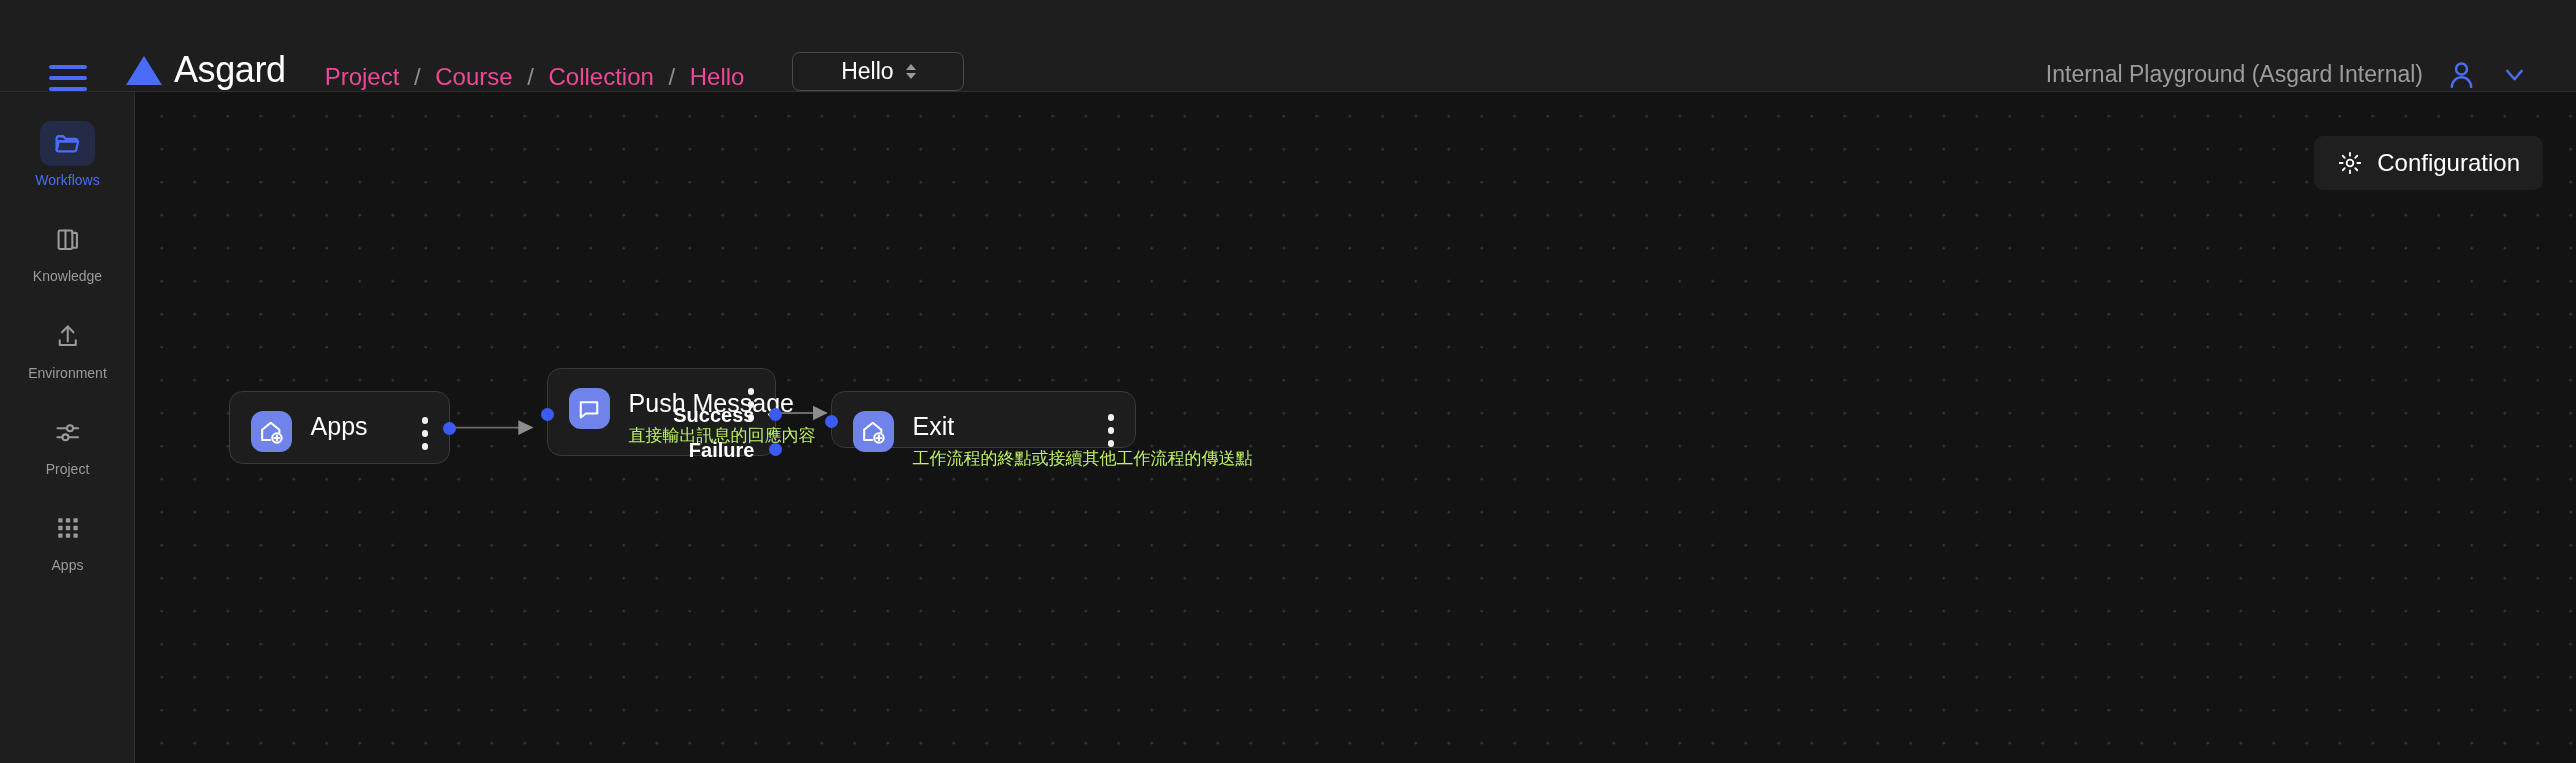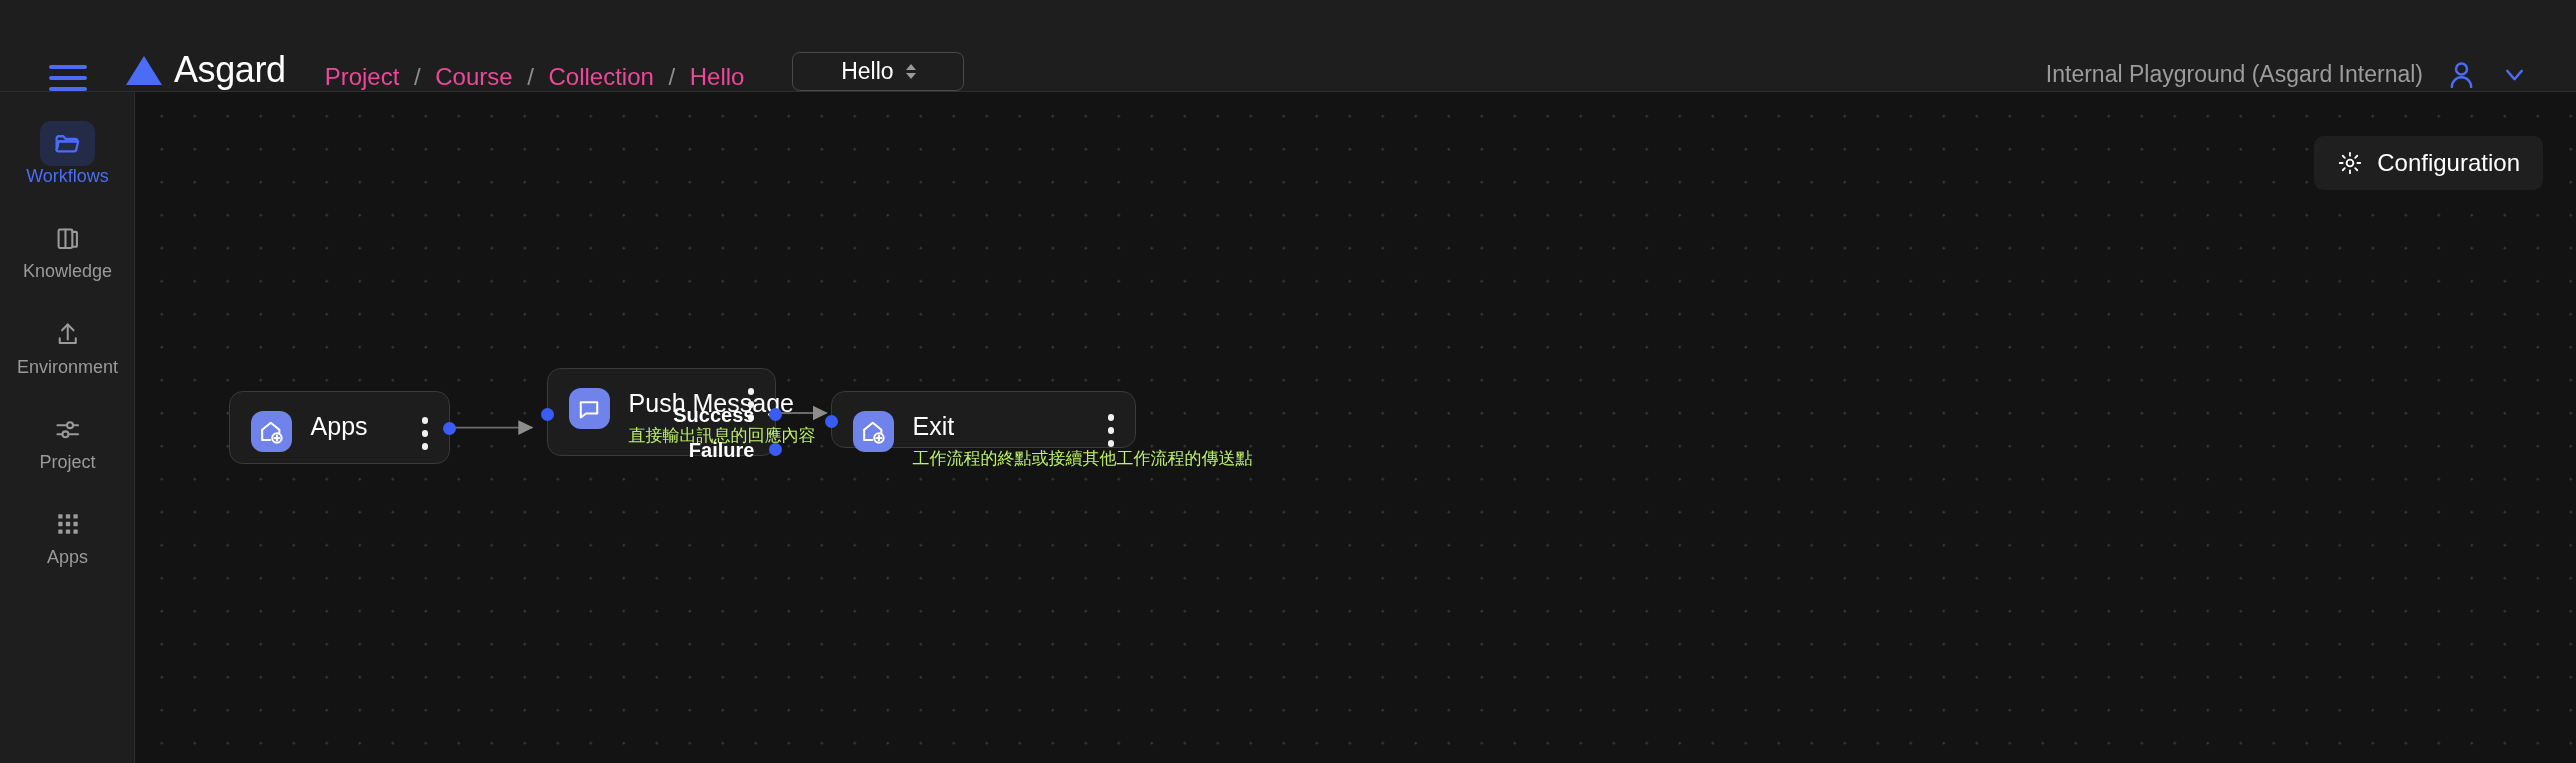--- a/index.html
+++ b/index.html
@@ -74,21 +74,21 @@
   .nav-item {
     width:135px; padding:8.6px 0 10.3px;
     display:flex; flex-direction:column; align-items:center;
     cursor:pointer; margin-bottom:10.3px;
   }
   .nav-ico {
     width:55px; height:45px; border-radius:11px;
     display:flex; align-items:center; justify-content:center;
   }
   .nav-item.active .nav-ico { background:#232b46; }
-  .nav-label { font-size:18px; color:#9a9a9a; white-space:nowrap; }
+  .nav-label { font-size:14px; color:#9a9a9a; margin-top:6px; white-space:nowrap; }
   .nav-item.active .nav-label { color:#4a6cf7; }
 
   
   .canvas {
     position:absolute; top:92px; left:135px;
     width:2441px; height:672px;
     background-color:#131313;
     background-image:radial-gradient(#3a3a3a 1.2px, transparent 1.3px);
     background-size:33px 33px;
     background-position:10.3px 7.7px;

